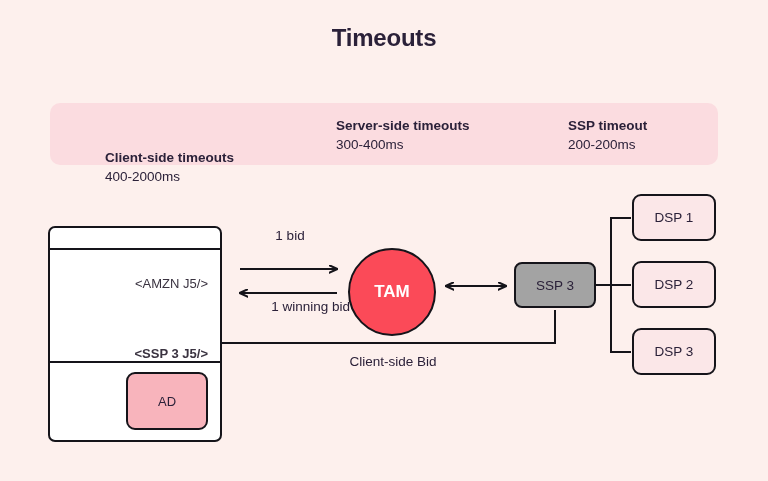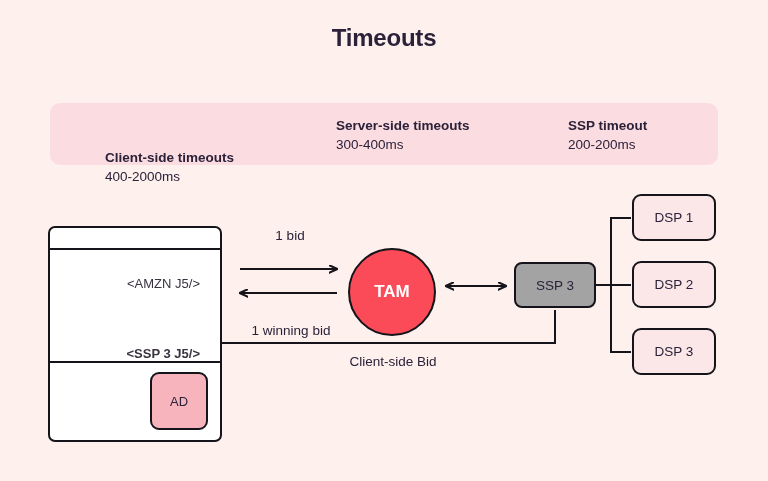--- a/index.html
+++ b/index.html
@@ -90,40 +90,40 @@
     position: absolute;
     left: 0;
     top: 22px;
     width: 100%;
     height: 113px;
     border-bottom: 2px solid #15141A;
     box-sizing: border-box;
   }
   .script-tag {
     position: absolute;
-    right: 20px;
+    right: 12px;
     font-size: 13px;
     color: #3A3340;
     white-space: nowrap;
   }
   #script-amzn { top: 26px; }
   #script-ssp  { top: 96px; font-weight: bold; }
 
   #browser-adarea {
     position: absolute;
     left: 0;
     top: 137px;
     width: 100%;
     height: 75px;
   }
   #ad-block {
     position: absolute;
     right: 12px;
     top: 7px;
-    width: 58px;
+    width: 82px;
     height: 58px;
     background: #F8B4BC;
     border: 2px solid #15141A;
     border-radius: 9px;
     box-sizing: border-box;
     display: flex;
     align-items: center;
     justify-content: center;
     font-size: 13px;
     color: #2B2139;
@@ -195,25 +195,24 @@
     text-align: center;
     font-size: 13.5px;
     line-height: 19px;
     color: #2B2139;
   }
   #label-winning-bid {
     position: absolute;
     left: 232px;
     top: 299px;
     width: 118px;
-    text-align: center;
-    font-size: 13.5px;
-    color: #2B2139;
-    white-space: nowrap;
-    margin-top: 24px;
+    text-align: right;
+    font-size: 13.5px;
+    color: #2B2139;
+    white-space: nowrap;
   }
   #label-clientside-bid {
     position: absolute;
     left: 298px;
     top: 354px;
     width: 190px;
     text-align: center;
     font-size: 13.5px;
     color: #2B2139;
   }

